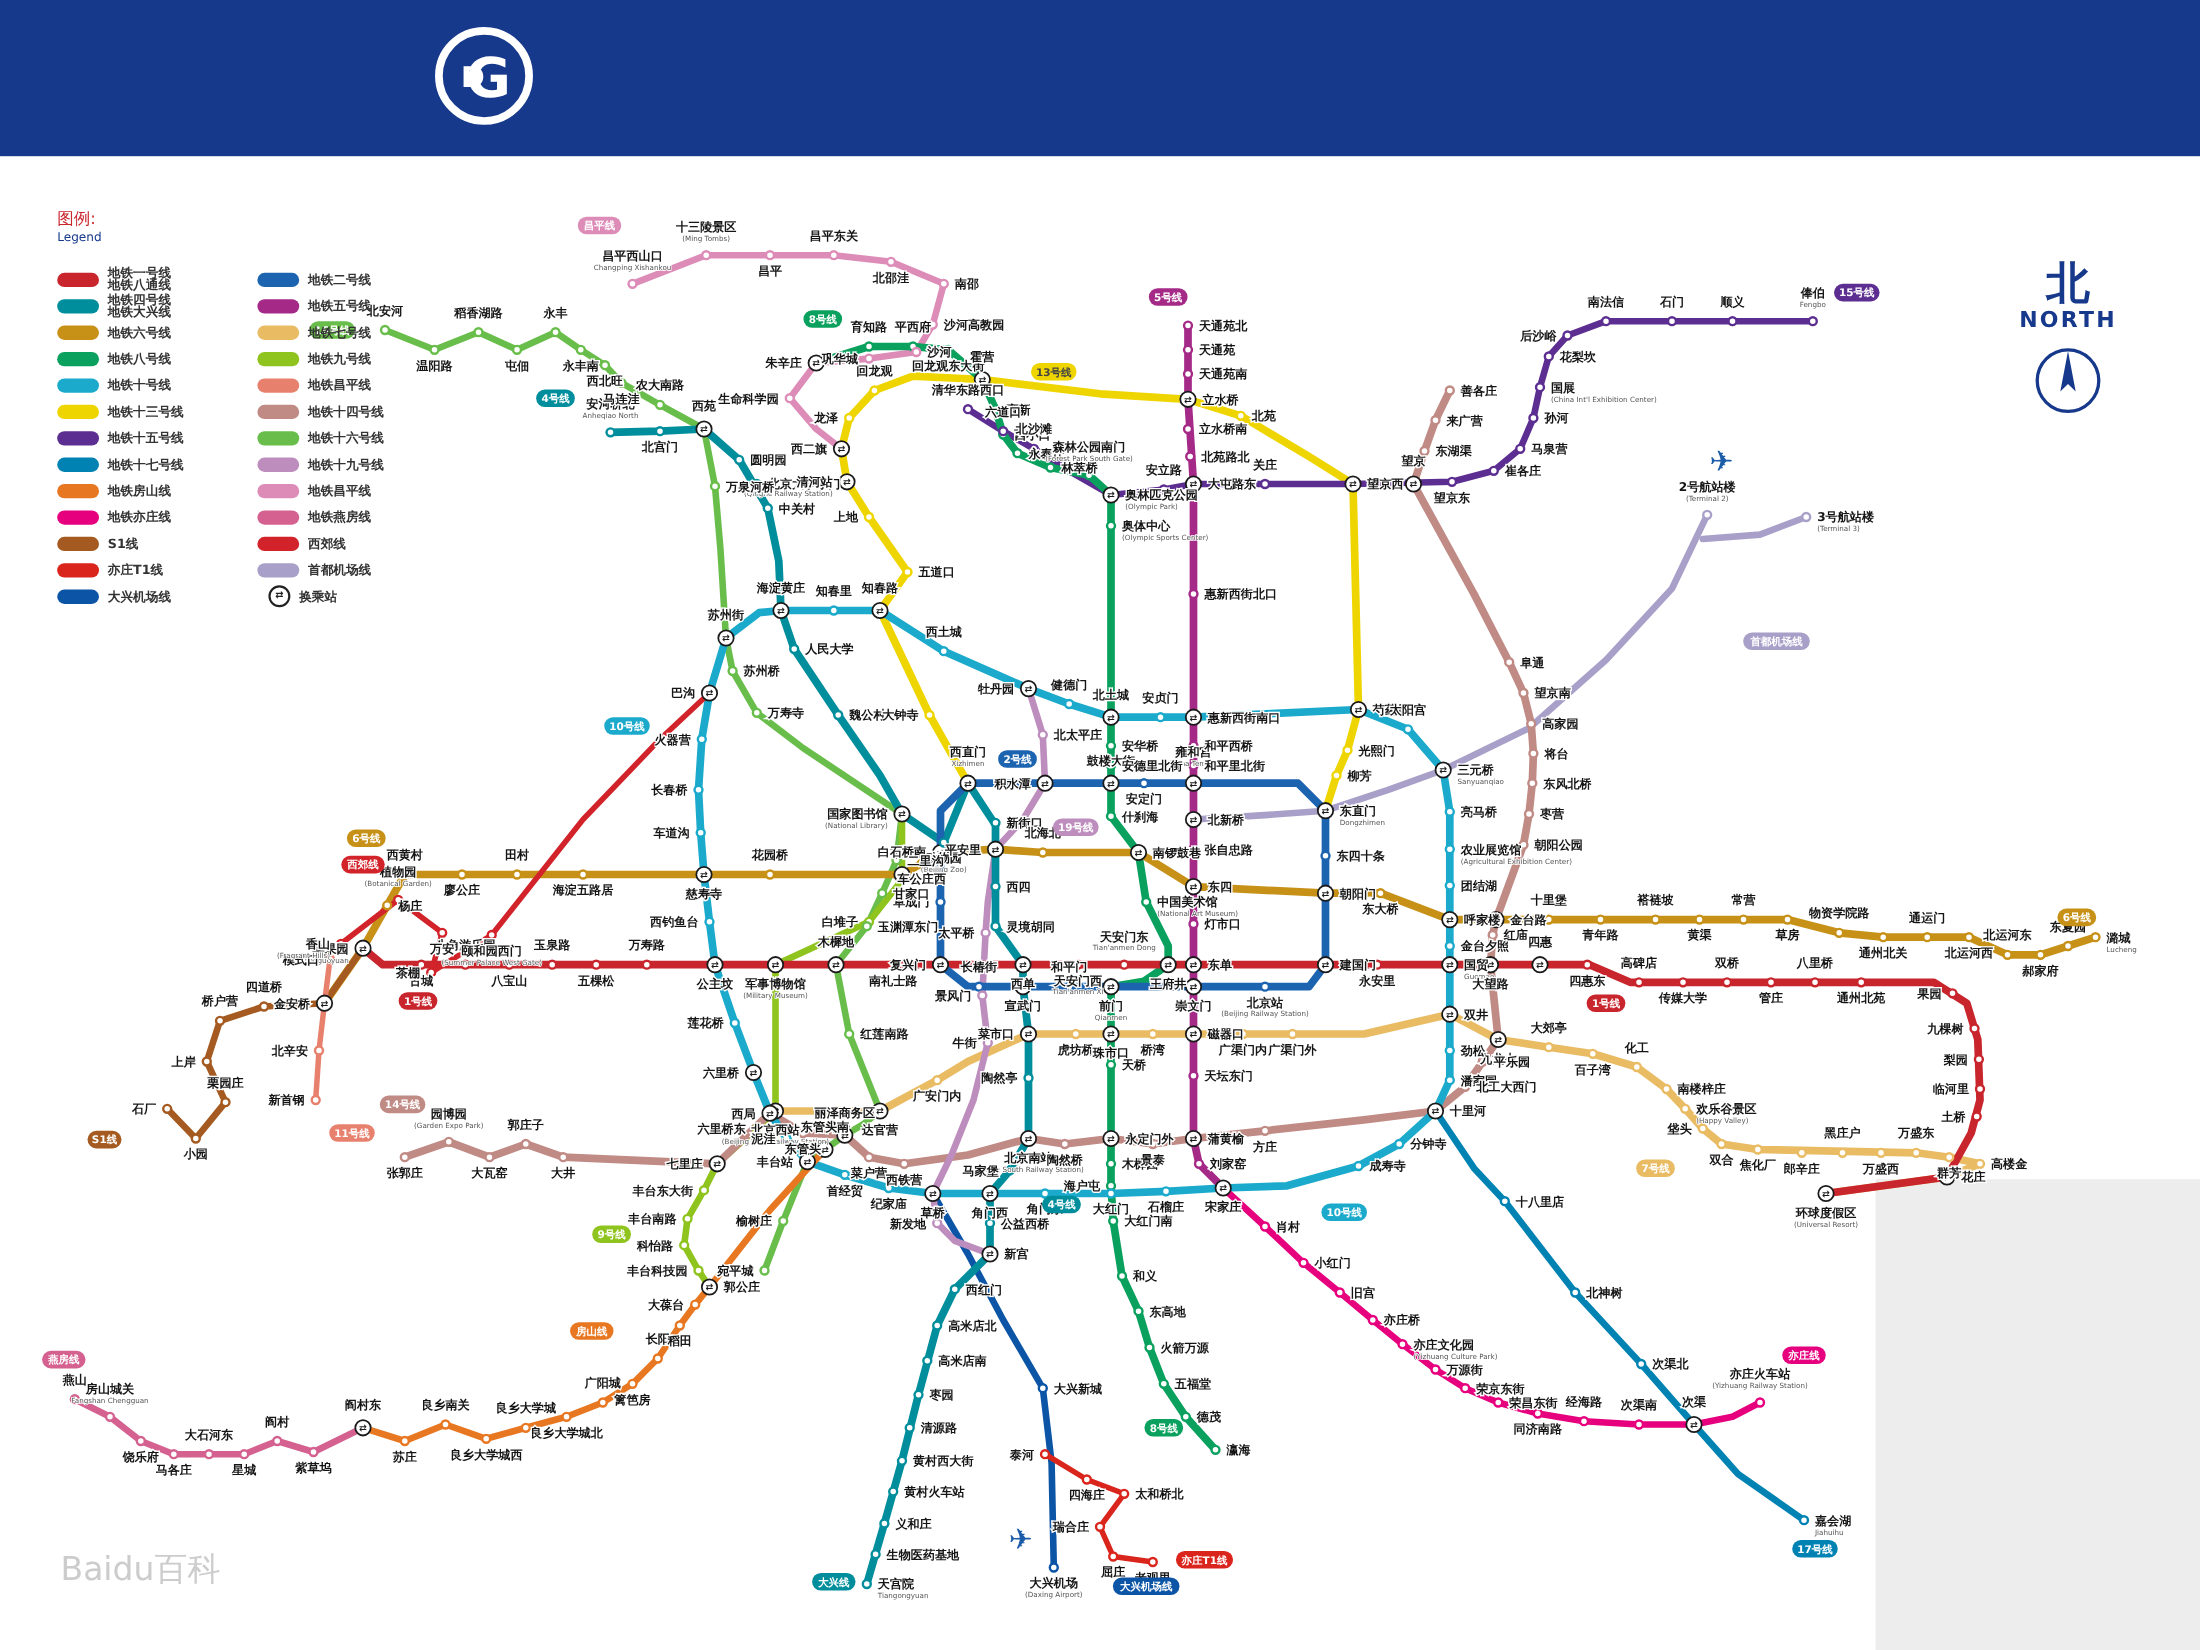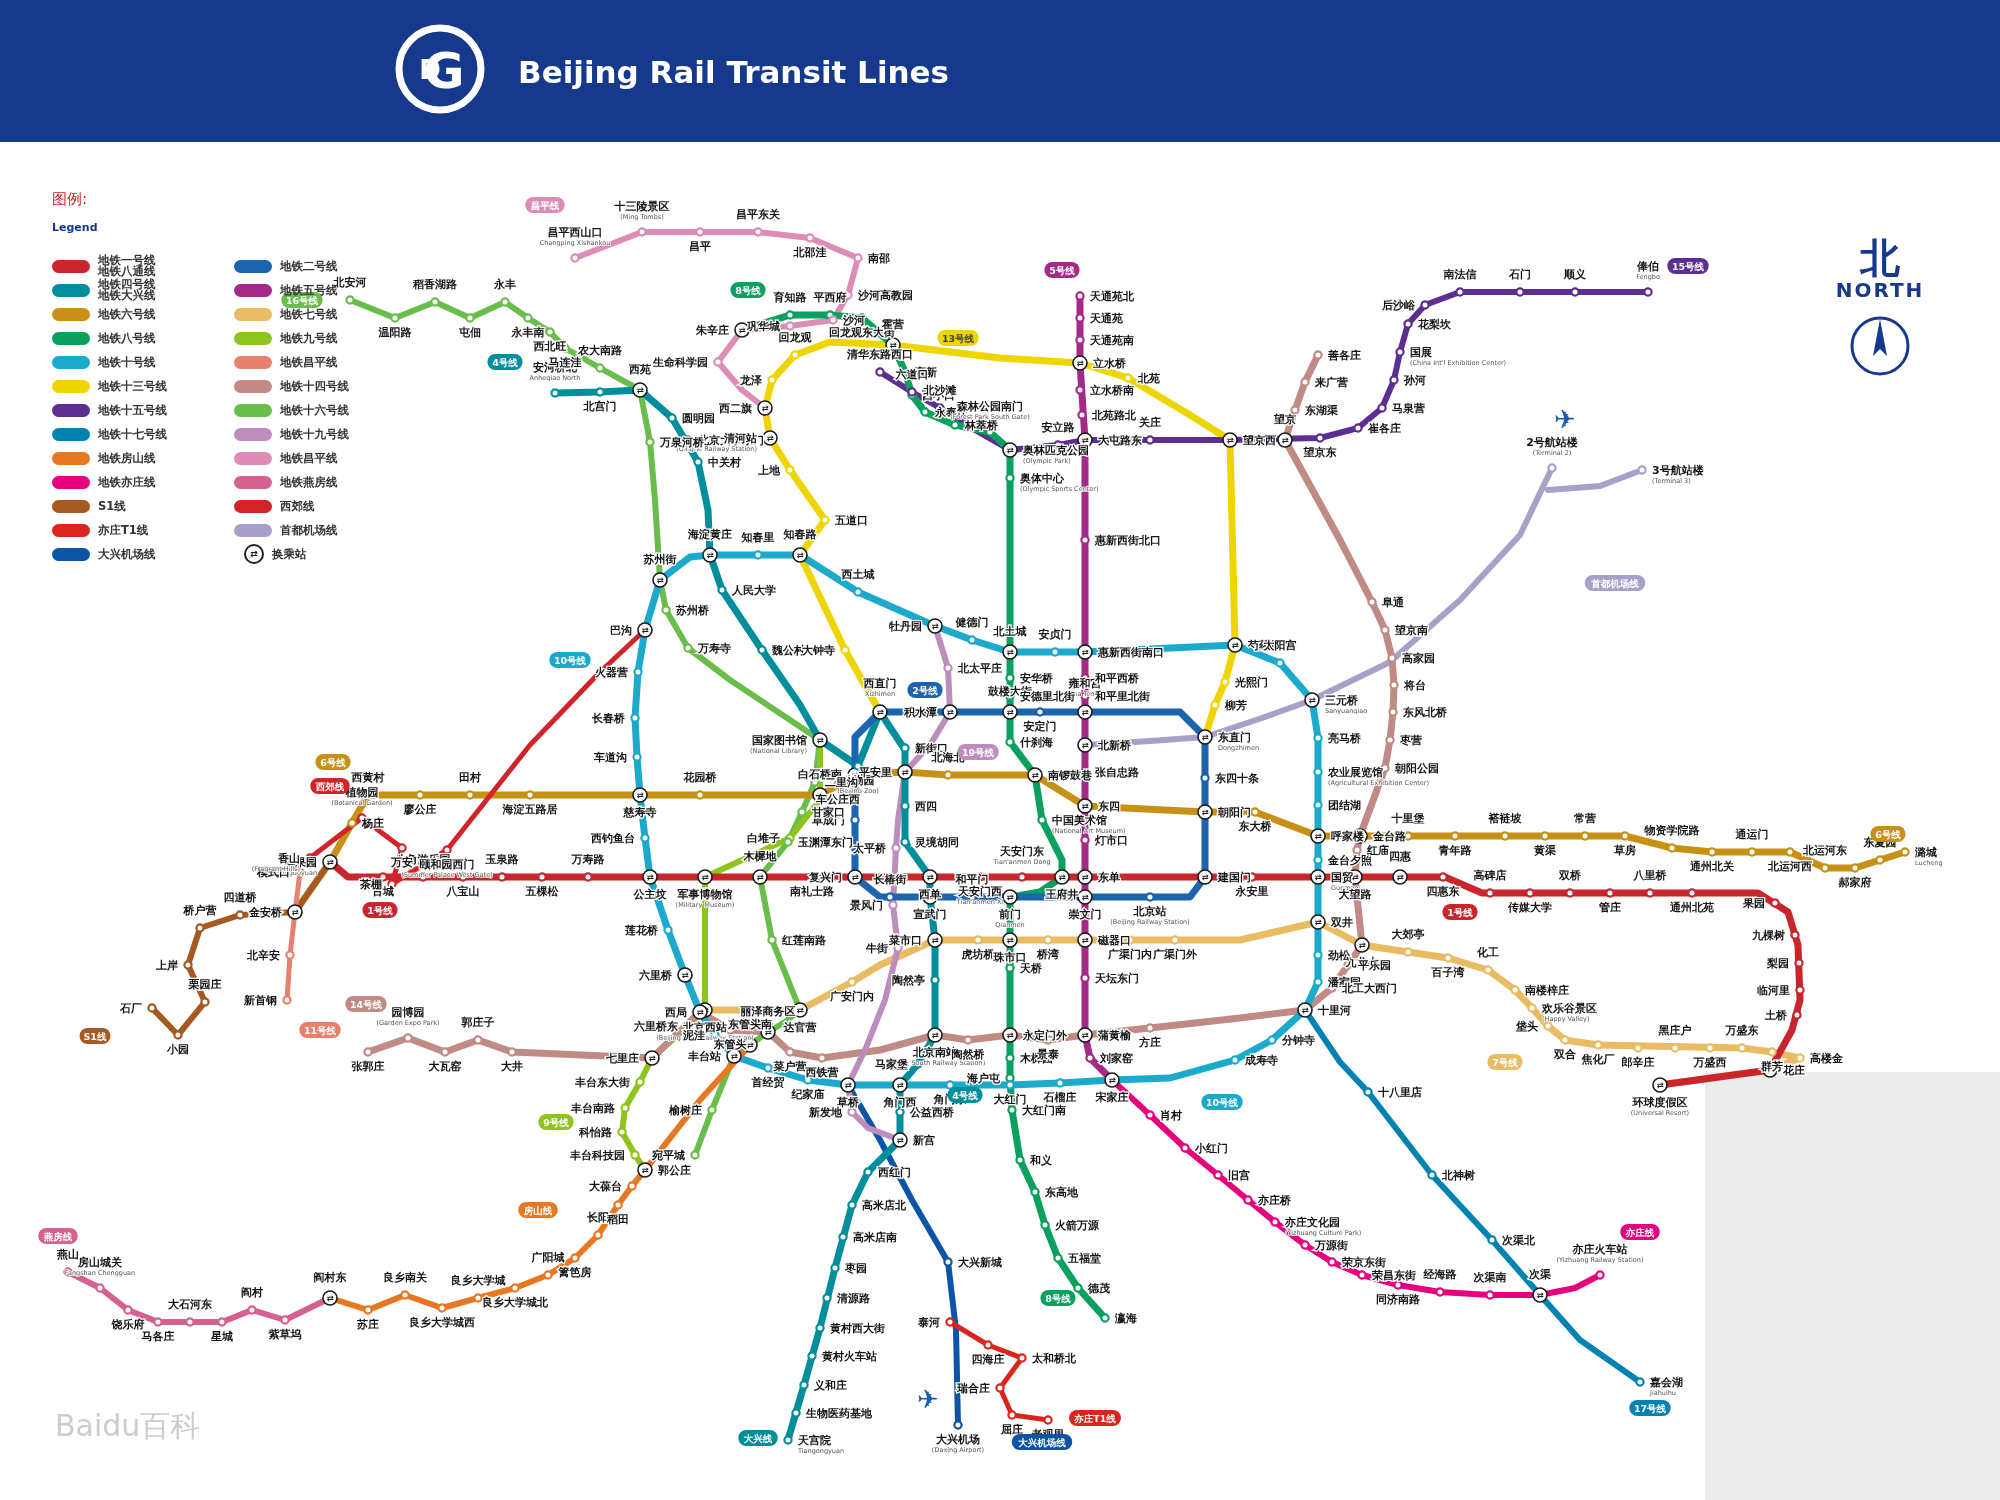--- a/index.html
+++ b/index.html
@@ -5,21 +5,21 @@
   html,body{margin:0;padding:0;background:#fff;}
   #stage{position:relative;width:2000px;height:1500px;background:#fff;overflow:hidden;
          font-family:"DejaVu Sans","Liberation Sans",sans-serif;}
   #map-svg{position:absolute;left:0;top:0;width:2000px;height:1500px;}
   .header{position:absolute;left:0;top:0;right:0;height:142px;background:#17398C;
           display:flex;align-items:center;padding-left:392px;box-sizing:border-box;gap:30px;z-index:5;}
   .title-cn{color:#fff;font-size:54px;font-weight:bold;letter-spacing:7px;line-height:1.1;}
   .title-en{color:#fff;font-size:31px;font-weight:bold;margin-top:2px;}
   .legend{position:absolute;left:52px;top:190px;z-index:4;background:rgba(255,255,255,.0);}
   .legend-title-cn{color:#C8252D;font-size:15px;font-weight:normal;}
-  .legend-title-en{color:#17398C;font-size:11px;font-weight:bold;margin-bottom:6px;margin-top:12px;}
+  .legend-title-en{color:#17398C;font-size:11px;font-weight:normal;margin-bottom:6px;}
   .legend-cols{display:flex;gap:14px;margin-top:20px;}
   .legend-col{display:flex;flex-direction:column;}
   .legend-row{display:flex;align-items:center;height:24px;gap:8px;width:168px;}
   .swatch{width:38px;height:13px;border-radius:7px;flex:0 0 auto;}
   .legend-label{font-size:11.5px;font-weight:bold;color:#333;line-height:11px;}
   .xfer-ic{width:16px;height:16px;border:2px solid #222;border-radius:50%;display:flex;
            align-items:center;justify-content:center;font-size:9px;font-weight:bold;color:#222;
            background:#fff;flex:0 0 auto;margin-left:10px;}
   .compass{position:absolute;left:1820px;top:238px;width:120px;text-align:center;color:#17398C;z-index:4;}
   .compass-cn{font-size:40px;font-weight:bold;line-height:1;}
@@ -1216,21 +1216,20 @@
 
   <div class="header">
     <div class="logo">
       <svg width="96" height="96" viewBox="0 0 96 96">
         <circle cx="48" cy="48" r="41" fill="none" stroke="#ffffff" stroke-width="7"></circle>
         <text x="52" y="67" text-anchor="middle" font-size="50" font-weight="bold" fill="#ffffff">G</text>
         <text x="38" y="58" text-anchor="middle" font-size="26" font-weight="bold" fill="#ffffff">D</text>
       </svg>
     </div>
     <div class="titles">
-      <div class="title-en">Beijing Rail Transit Lines</div>
     </div>
   </div>
 
   <div class="legend">
     <div class="legend-title-cn">图例:</div>
     <div class="legend-title-en">Legend</div>
     <div class="legend-cols">
       <div class="legend-col" id="leg-col1">
           <div class="legend-row">
             <span class="swatch" style="background: rgb(200, 37, 45);"></span>

